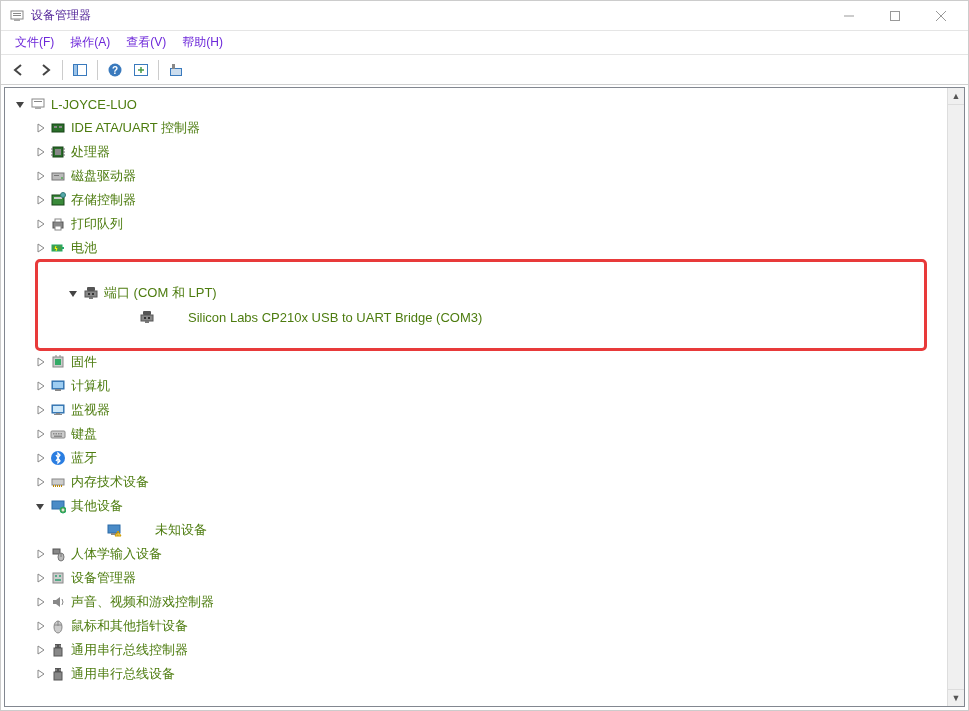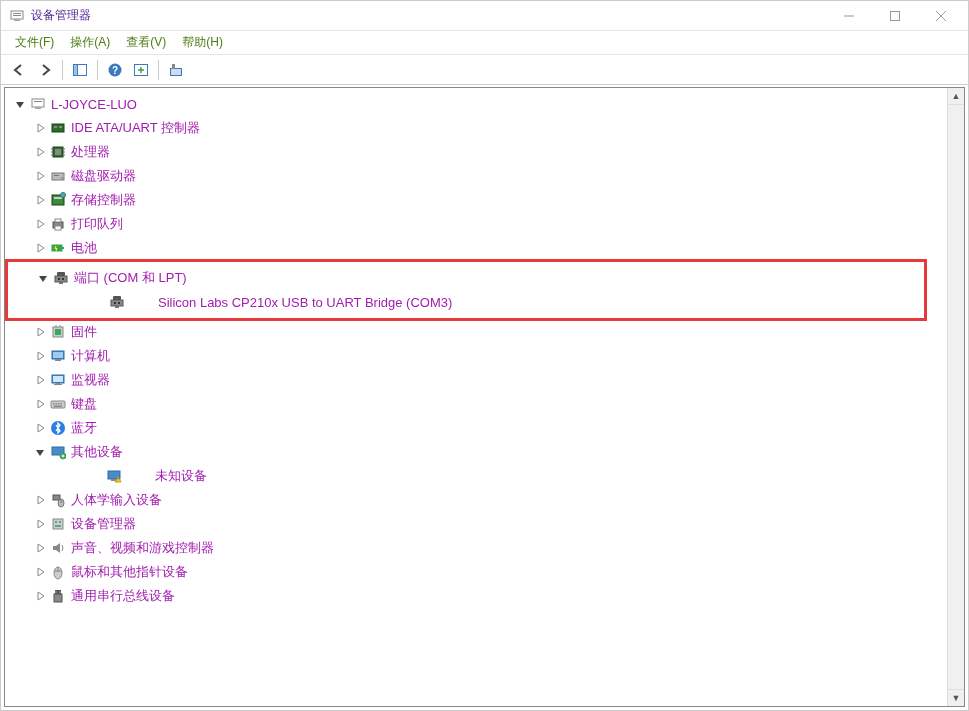--- a/index.html
+++ b/index.html
@@ -6,44 +6,44 @@
     body { font-family: "Microsoft YaHei", "Segoe UI", sans-serif; font-size: 12px; background: #fff; overflow: hidden; }
     .window { width: 969px; height: 711px; background: #fff; display: flex; flex-direction: column; border: 1px solid #ccc; }
     
     .title-bar { height: 30px; background: #fff; display: flex; align-items: center; padding: 0 4px 0 8px; border-bottom: 1px solid #e5e5e5; }
     .title-bar .icon { width: 16px; height: 16px; margin-right: 6px; display: inline-flex; }
     .title-bar .title { color: #4c1d95; font-size: 12px; flex: 1; }
     .win-controls { display: flex; }
     .win-btn { width: 46px; height: 30px; display: flex; align-items: center; justify-content: center; color: #999; }
     
     .menu-bar { height: 24px; display: flex; align-items: center; padding: 0 6px; border-bottom: 1px solid #e5e5e5; }
-    .menu-item { padding: 0 8px; font-size: 12px; color: #4d7c0f; }
+    .menu-item { padding: 0 8px; font-size: 12px; color: #6d28d9; }
     
     .tool-bar { height: 30px; display: flex; align-items: center; padding: 0 6px; border-bottom: 1px solid #d0d0d0; gap: 2px; }
     .tb-btn { width: 24px; height: 24px; display: flex; align-items: center; justify-content: center; border: 1px solid transparent; }
     .tb-sep { width: 1px; height: 20px; background: #ccc; margin: 0 3px; }
     
     .content { flex: 1; display: flex; border: 1px solid #828790; margin: 2px 3px 3px 3px; overflow: hidden; }
     .tree { flex: 1; padding: 4px 0; overflow: auto; background: #fff; }
     .scrollbar { width: 17px; background: #f0f0f0; border-left: 1px solid #ddd; position: relative; }
     .scroll-up, .scroll-down { height: 17px; display:flex; align-items:center; justify-content:center; color:#555; font-size:9px; }
     .scroll-up { border-bottom: 1px solid #ddd; }
     .scroll-down { position:absolute; bottom:0; width:100%; border-top: 1px solid #ddd; }
     
     .node { display: flex; align-items: center; height: 24px; padding-left: 4px; white-space: nowrap; user-select: none; }
     .chev { width: 14px; height: 14px; display: inline-flex; align-items: center; justify-content: center; color: #666; margin-right: 2px; }
     .chev.hidden { visibility: hidden; }
     .nicon { width: 18px; height: 18px; display: inline-flex; align-items: center; justify-content: center; margin-right: 4px; }
-    .nlabel { font-size: 13px; color: #a21caf; }
+    .nlabel { font-size: 13px; color: #4d7c0f; }
     
     .indent0 { padding-left: 8px; }
     .indent1 { padding-left: 28px; }
     .indent2 { padding-left: 56px; gap: 28px; }
     
-    .highlight-box { border: 3px solid #e83a3a; border-radius: 0; margin: -1px 20px -1px 0; padding: 4px 0; }
+    .highlight-box { border: 3px solid #e83a3a; border-radius: 5px; margin: -1px 20px -1px 30px; padding: 19px 0; }
     
     svg { display: block; }
   </style>
 </head>
 <body>
 
 <div class="window">
 
   <div class="title-bar">
     <span class="icon">
@@ -341,20 +341,38 @@
             <svg width="16" height="16" viewBox="0 0 16 16">
               <circle cx="8" cy="8" r="7" fill="#2a7de1"></circle>
               <path d="M6 5 L10 11 L8 13 L8 3 L10 5 L6 11" fill="none" stroke="#fff" stroke-width="1.3"></path>
             </svg>
           </span>
     <span class="nlabel">蓝牙</span>
   </div>
         <div class="node indent1">
     <span class="chev">
             <svg width="12" height="12">
+              <path d="M4 2 L10 6 L4 10 Z" fill="none" stroke="#888"></path>
+            </svg>
+          </span>
+    <span class="nicon">
+            <svg width="16" height="16" viewBox="0 0 16 16">
+              <rect x="2" y="5" width="12" height="6" fill="#ccc" stroke="#888"></rect>
+              <rect x="3" y="11" width="1" height="2" fill="#b80"></rect>
+              <rect x="5" y="11" width="1" height="2" fill="#b80"></rect>
+              <rect x="7" y="11" width="1" height="2" fill="#b80"></rect>
+              <rect x="9" y="11" width="1" height="2" fill="#b80"></rect>
+              <rect x="11" y="11" width="1" height="2" fill="#b80"></rect>
+            </svg>
+          </span>
+    <span class="nlabel">内存技术设备</span>
+  </div>
+        <div class="node indent1">
+    <span class="chev">
+            <svg width="12" height="12">
               <path d="M2 4 L10 4 L6 10 Z" fill="#444"></path>
             </svg>
           </span>
     <span class="nicon">
             <svg width="16" height="16" viewBox="0 0 16 16">
               <rect x="2" y="3" width="12" height="8" fill="#4a8bc7" stroke="#2a6ba7"></rect>
               <circle cx="13" cy="12" r="3" fill="#4a9b4a" stroke="#2a6"></circle>
               <path d="M11.5 12 L14.5 12 M13 10.5 L13 13.5" stroke="#fff" stroke-width="1.2"></path>
             </svg>
           </span>
@@ -439,20 +457,36 @@
             </svg>
           </span>
     <span class="nicon">
             <svg width="16" height="16" viewBox="0 0 16 16">
               <rect x="5" y="2" width="6" height="4" fill="#555"></rect>
               <rect x="4" y="6" width="8" height="8" fill="#888" stroke="#555"></rect>
               <circle cx="6" cy="4" r="0.7" fill="#ccc"></circle>
               <circle cx="10" cy="4" r="0.7" fill="#ccc"></circle>
             </svg>
           </span>
+    <span class="nlabel">通用串行总线控制器</span>
+  </div>
+        <div class="node indent1">
+    <span class="chev">
+            <svg width="12" height="12">
+              <path d="M4 2 L10 6 L4 10 Z" fill="none" stroke="#888"></path>
+            </svg>
+          </span>
+    <span class="nicon">
+            <svg width="16" height="16" viewBox="0 0 16 16">
+              <rect x="5" y="2" width="6" height="4" fill="#555"></rect>
+              <rect x="4" y="6" width="8" height="8" fill="#888" stroke="#555"></rect>
+              <circle cx="6" cy="4" r="0.7" fill="#ccc"></circle>
+              <circle cx="10" cy="4" r="0.7" fill="#ccc"></circle>
+            </svg>
+          </span>
     <span class="nlabel">通用串行总线设备</span>
   </div>
       </div>
     <div class="scrollbar">
       <div class="scroll-up">▲</div>
       <div class="scroll-down">▼</div>
     </div>
   </div>
 </div>
 

